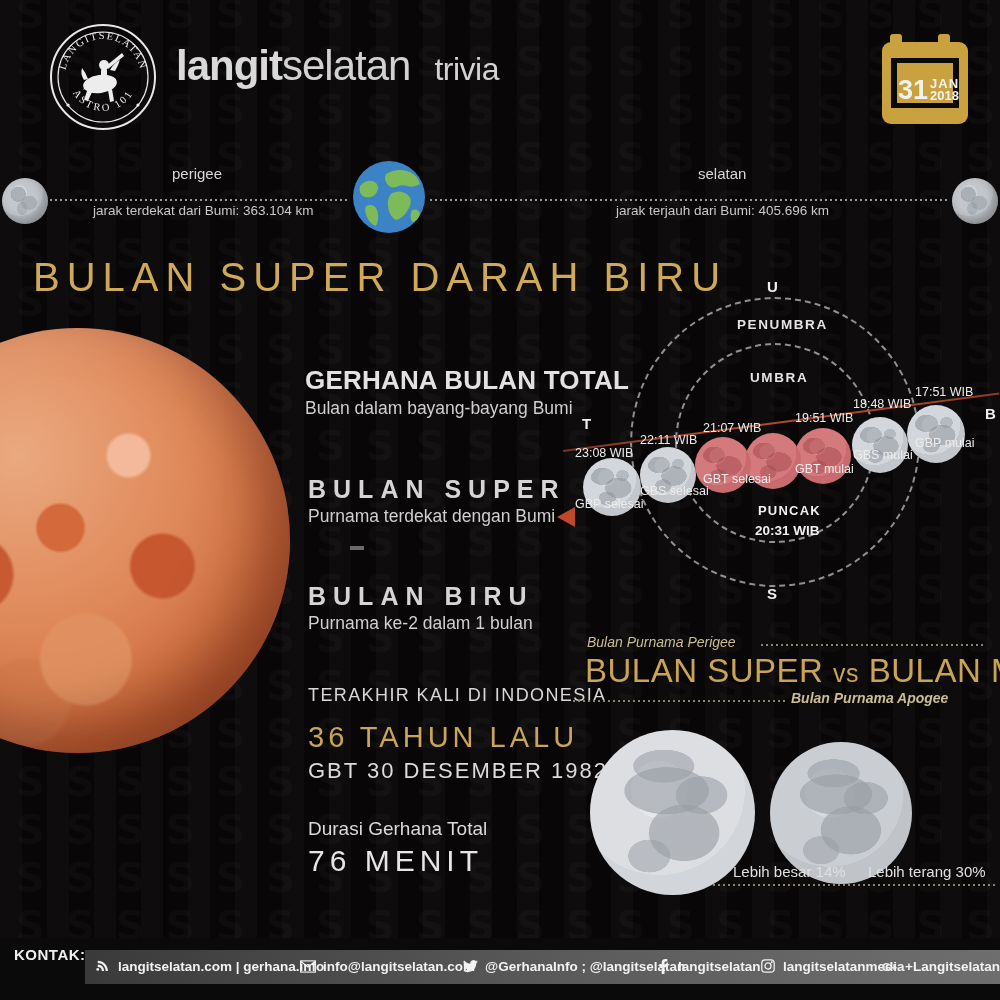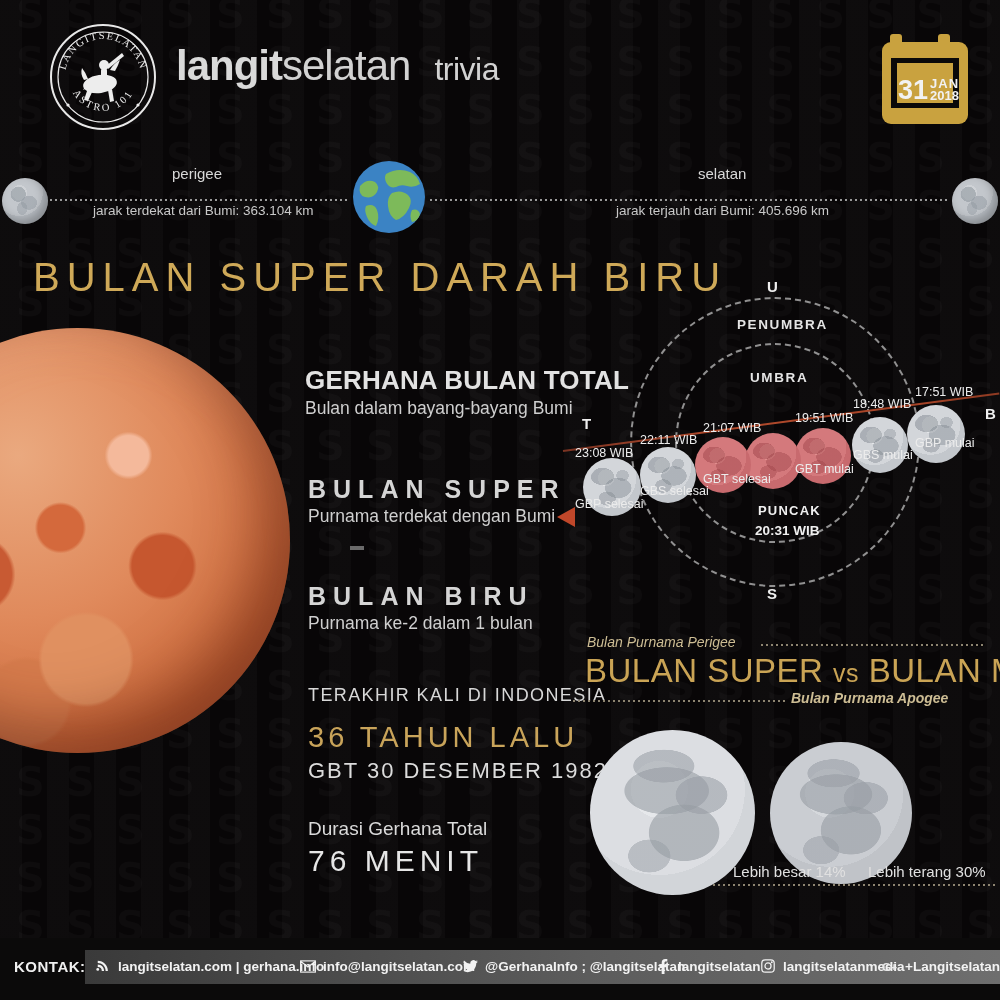--- a/index.html
+++ b/index.html
@@ -166,21 +166,21 @@
 
   
   #footer{
     position:absolute; left:0; bottom:0; width:1000px; height:62px; z-index:6;
     background:#0b0a0a; display:flex; align-items:center;
   }
   #footer-strip{
     position:absolute; left:85px; top:12px; right:0; height:34px;
     background:linear-gradient(90deg,#3a3a3a,#5c5c5c 55%, #6e6e6e);
   }
-  #kontak{ position:absolute; left:14px; top:20px; font-size:15px; font-weight:700; color:#f0f0f0; letter-spacing:0.5px;text-align:center;}
+  #kontak{ position:absolute; left:14px; top:8px; font-size:15px; font-weight:700; color:#f0f0f0; letter-spacing:0.5px;text-align:center;}
   .fitem{ position:absolute; top:20px; display:flex; align-items:center; gap:7px; color:#f2f2f2; font-size:13.5px; font-weight:600; white-space:nowrap;}
   .fitem .ic{ display:inline-flex; align-items:center; justify-content:center; width:16px; height:16px; }
 </style>
 </head>
 <body>
 
 <div id="watermark">
     <div class="srow" style="top: -10px; text-indent: 16px;">SSSSSSSSSSSSSSSSSSSSSSSSSSSSSSSSSSSSSSSSSSSS</div>
     <div class="srow" style="top: 38px; text-indent: 16px;">SSSSSSSSSSSSSSSSSSSSSSSSSSSSSSSSSSSSSSSSSSSS</div>
     <div class="srow" style="top: 86px; text-indent: 16px;">SSSSSSSSSSSSSSSSSSSSSSSSSSSSSSSSSSSSSSSSSSSS</div>

